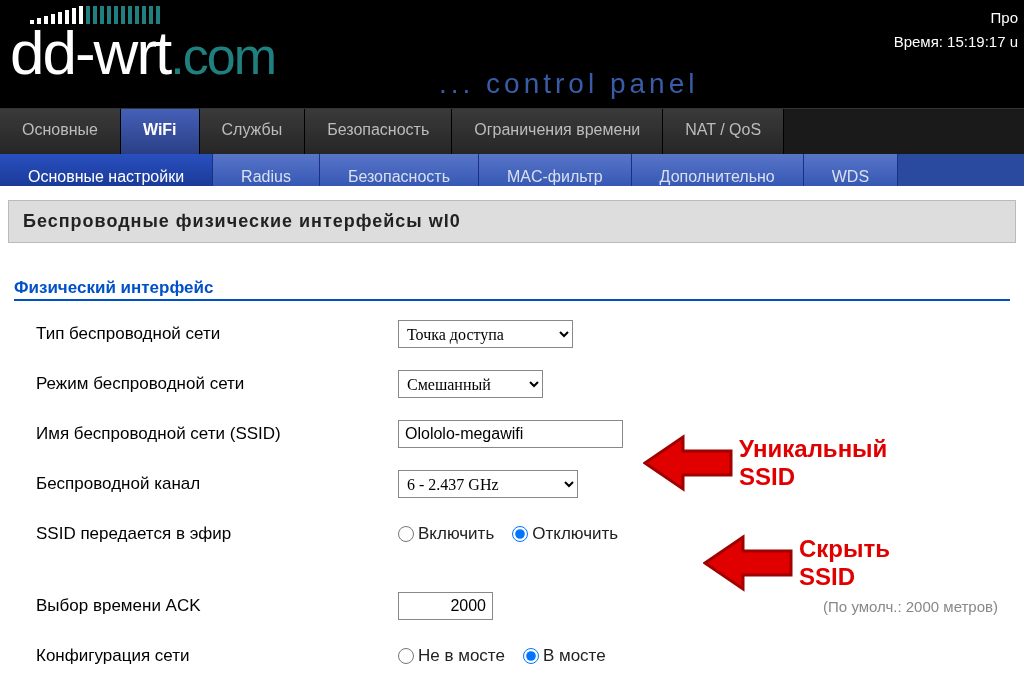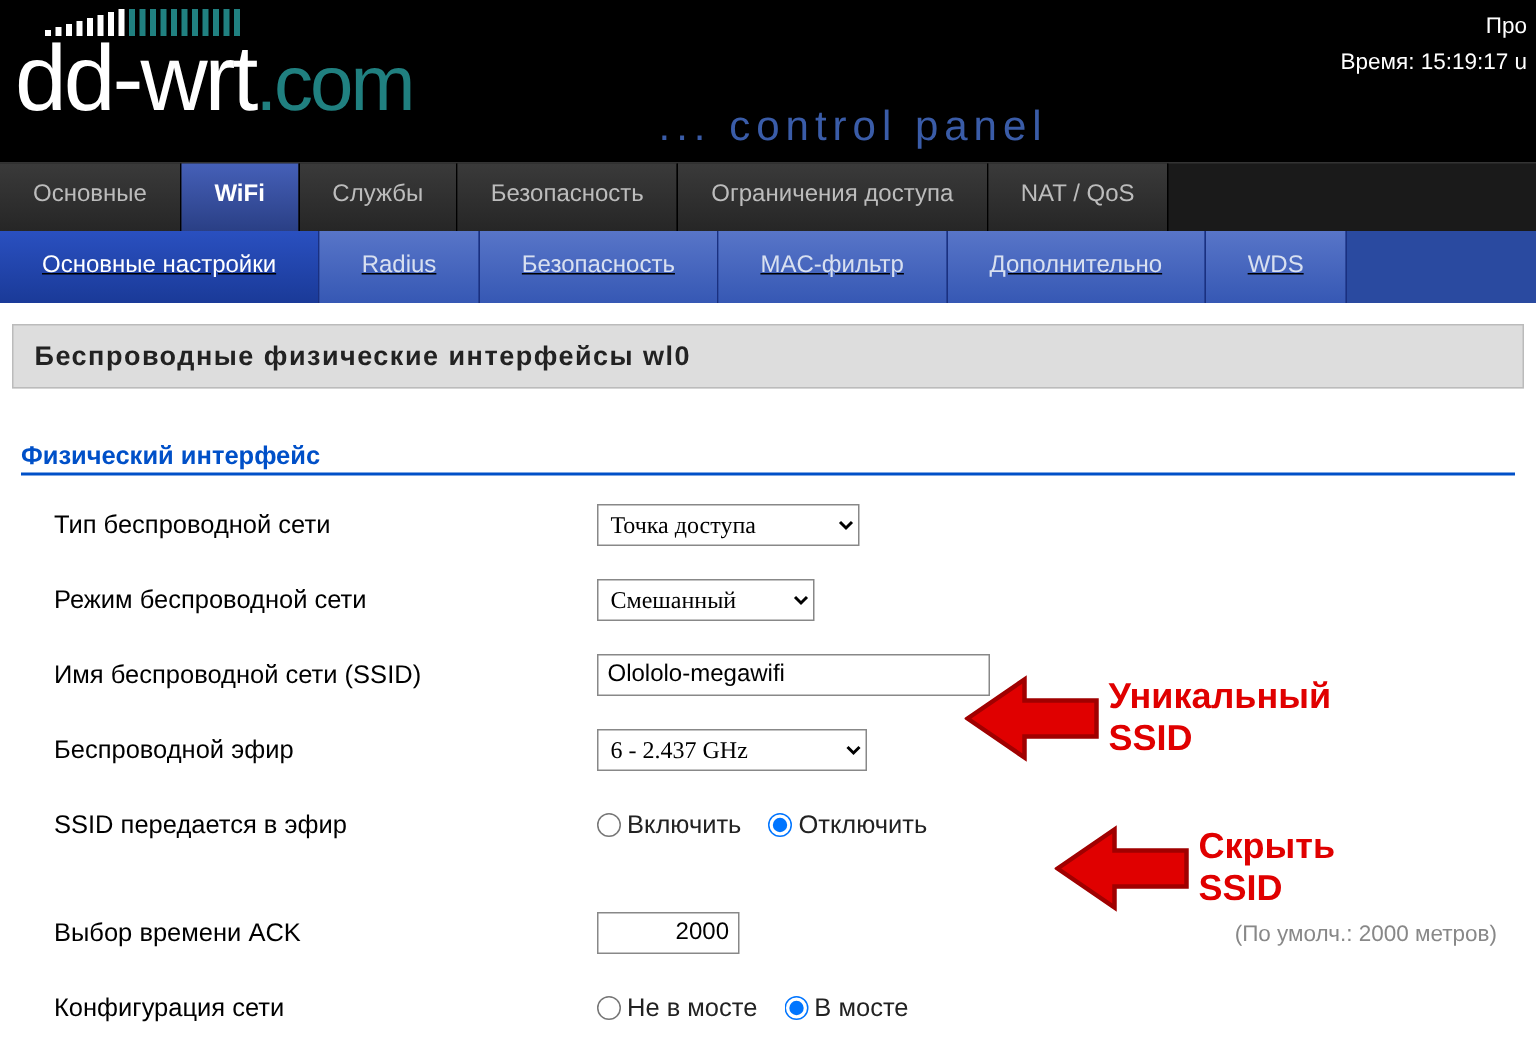--- a/index.html
+++ b/index.html
@@ -77,22 +77,21 @@
     white-space: nowrap;
   }
   .main-tab.active {
     background: linear-gradient(#4560b8, #2a3f85);
     color: #fff;
     font-weight: bold;
   }
   .sub-tabs {
     display: flex;
     background: #2a4aa0;
-    height: 48px;
-    text-decoration: underline;
+    height: 32px;
   }
   .sub-tab {
     padding: 14px 28px;
     color: #d8e0f0;
     font-size: 16px;
     cursor: pointer;
     border-right: 1px solid #1a3080;
     background: linear-gradient(#5875c8 0%, #3658b4 100%);
     white-space: nowrap;
   }
@@ -209,21 +208,21 @@
     <div>Про</div>
     <div>Время: 15:19:17 u</div>
   </div>
 </div>
 
 <div class="main-tabs">
   <div class="main-tab">Основные</div>
   <div class="main-tab active">WiFi</div>
   <div class="main-tab">Службы</div>
   <div class="main-tab">Безопасность</div>
-  <div class="main-tab">Ограничения доступа</div>
+  <div class="main-tab">Ограничения времени</div>
   <div class="main-tab">NAT / QoS</div>
 </div>
 
 <div class="sub-tabs">
   <div class="sub-tab active">Основные настройки</div>
   <div class="sub-tab">Radius</div>
   <div class="sub-tab">Безопасность</div>
   <div class="sub-tab">MAC-фильтр</div>
   <div class="sub-tab">Дополнительно</div>
   <div class="sub-tab">WDS</div>
@@ -247,33 +246,33 @@
     <div class="form-control">
       <select style="width:145px">
         <option>Смешанный</option>
       </select>
     </div>
   </div>
 
   <div class="form-row">
     <div class="form-label">Имя беспроводной сети (SSID)</div>
     <div class="form-control">
-      <input type="text" style="width: 262px;" value="Olololo-megawifi">
+      <input type="text" style="width: 225px;" value="Olololo-megawifi">
     </div>
     <div class="annotation" style="left:635px;top:-12px">
       <svg width="90" height="64" viewBox="0 0 90 64">
         <polygon points="2,32 40,6 40,20 88,20 88,44 40,44 40,58" fill="#e00000" stroke="#a00000" stroke-width="3"></polygon>
       </svg>
       <div class="annotation-text" style="white-space:pre">Уникальный
 SSID</div>
     </div>
   </div>
 
   <div class="form-row">
-    <div class="form-label">Беспроводной эфир</div>
+    <div class="form-label">Беспроводной канал</div>
     <div class="form-control">
       <select style="width:180px">
         <option>6 - 2.437 GHz</option>
       </select>
     </div>
   </div>
 
   <div class="form-row">
     <div class="form-label">SSID передается в эфир</div>
     <div class="form-control radio-group">

